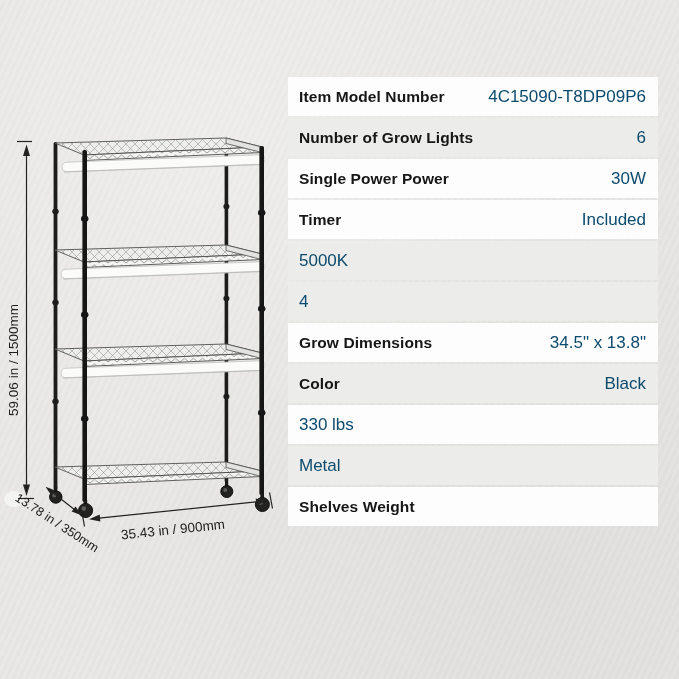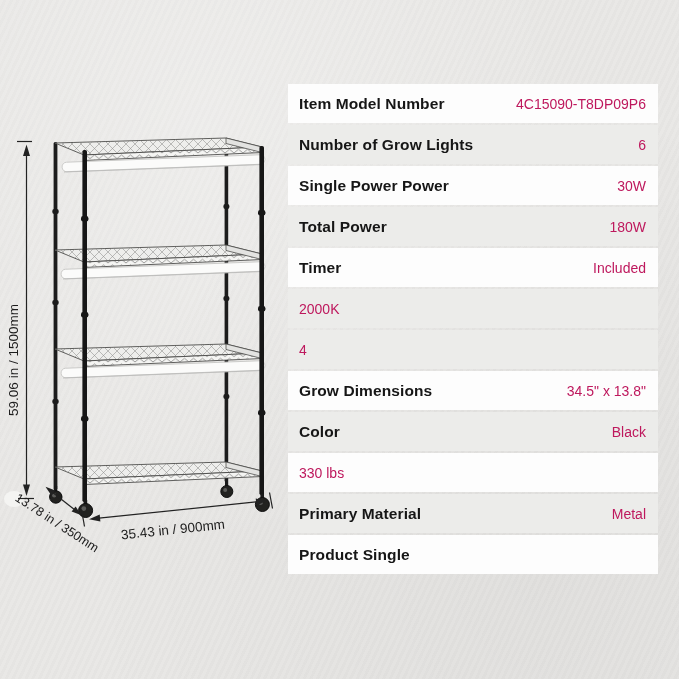--- a/index.html
+++ b/index.html
@@ -6,29 +6,29 @@
   .canvas{
     position:relative;width:679px;height:679px;overflow:hidden;
     background:#e9e8e6;
     background-image:
       radial-gradient(ellipse at 30% 20%, rgba(255,255,255,.25) 0%, rgba(255,255,255,0) 55%),
       radial-gradient(ellipse at 80% 85%, rgba(0,0,0,.035) 0%, rgba(0,0,0,0) 60%),
       repeating-linear-gradient(115deg, rgba(255,255,255,.018) 0 3px, rgba(0,0,0,.014) 3px 6px);
     font-family:"Liberation Sans", sans-serif;
   }
   .diagram-svg{position:absolute;left:0;top:0;}
-  .spec-table{position:absolute;left:288px;top:84px;width:370px;}
+  .spec-table{position:absolute;left:288px;top:77px;width:370px;}
   .spec-row{
     height:39px;margin-bottom:2px;display:flex;align-items:center;
     justify-content:space-between;padding:0 12px 0 11px;box-sizing:border-box;
   }
   .spec-row.light{background:#fdfdfd;}
   .spec-row.dark{background:#ececea;}
   .spec-label{font-size:15.5px;font-weight:bold;color:#161616;letter-spacing:.1px;white-space:nowrap;}
-  .spec-value{font-size:14px;font-weight:400;color:#be185d;white-space:nowrap;text-align:right;}
+  .spec-value{font-size:17px;font-weight:400;color:#0c4a6e;white-space:nowrap;text-align:right;}
   .dim-text{fill:#1c1c1c;font-family:"Liberation Sans", sans-serif;}
 </style>
 </head>
 <body>
 
 <div class="canvas">
 
   <svg class="diagram-svg" width="290" height="679" viewBox="0 0 290 679">
     <defs>
       <pattern id="mesh" width="9" height="9" patternUnits="userSpaceOnUse">
@@ -157,47 +157,42 @@
       <span class="spec-value">4C15090-T8DP09P6</span>
     </div>
     <div class="spec-row dark">
       <span class="spec-label">Number of Grow Lights</span>
       <span class="spec-value">6</span>
     </div>
     <div class="spec-row light">
       <span class="spec-label">Single Power Power</span>
       <span class="spec-value">30W</span>
     </div>
-    <div class="spec-row dark">
-      <span class="spec-label">Total Power</span>
-      <span class="spec-value">180W</span>
-    </div>
     <div class="spec-row light">
       <span class="spec-label">Timer</span>
       <span class="spec-value">Included</span>
     </div>
     <div class="spec-row dark">
-      <span class="spec-value">2000K</span>
+      <span class="spec-value">5000K</span>
     </div>
     <div class="spec-row dark">
       <span class="spec-value">4</span>
     </div>
     <div class="spec-row light">
       <span class="spec-label">Grow Dimensions</span>
       <span class="spec-value">34.5" x 13.8"</span>
     </div>
     <div class="spec-row dark">
       <span class="spec-label">Color</span>
       <span class="spec-value">Black</span>
     </div>
     <div class="spec-row light">
       <span class="spec-value">330 lbs</span>
     </div>
     <div class="spec-row dark">
-      <span class="spec-label">Primary Material</span>
       <span class="spec-value">Metal</span>
     </div>
     <div class="spec-row light">
-      <span class="spec-label">Product Single</span>
+      <span class="spec-label">Shelves Weight</span>
     </div>
   </div>
 
 </div>
 
 </body></html>

